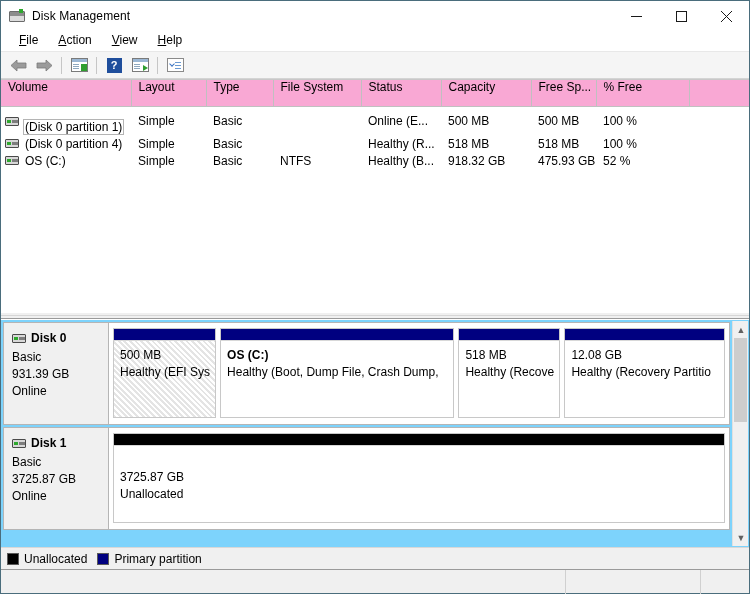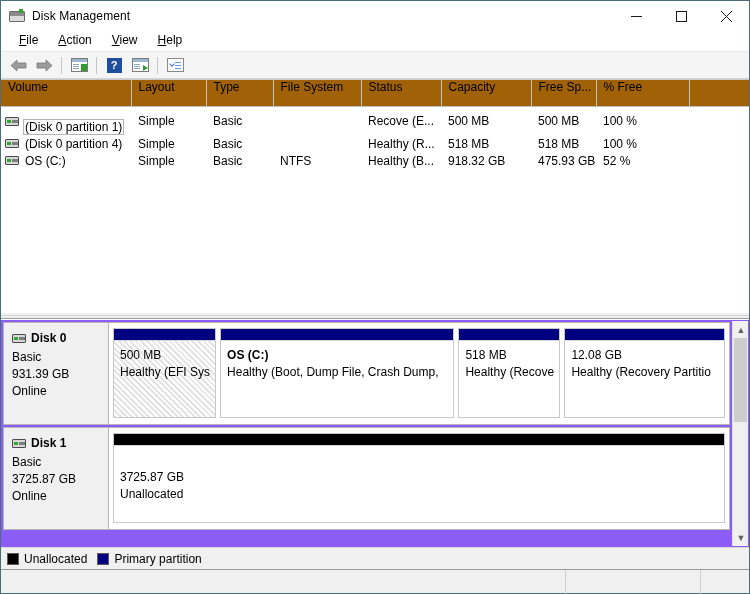--- a/index.html
+++ b/index.html
@@ -168,21 +168,21 @@
     position: relative;
   }
   table.vol {
     width: 750px;
     border-collapse: collapse;
     table-layout: fixed;
     font-size: 12px;
   }
   table.vol thead th {
     height: 20px;
-    background: #a16207;
+    background: #f9a8d4;
     border-right: 1px solid #c0c0c0;
     border-bottom: 1px solid #c0c0c0;
     font-weight: normal;
     text-align: left;
     padding: 0 0 12px 7px;
     color: #000;
     white-space: nowrap;
     overflow: hidden;
     font-size: 12px;
     margin-left: 41px;
@@ -237,21 +237,21 @@
   }
   .splitter::after {
     content: "";
     position: absolute; left: 0; right: 0; top: 2px;
     height: 1px; background: #d6d6d6;
   }
 
   
   .graphpane {
     flex: 1 1 auto;
-    background: #8b5cf6;
+    background: #7dd3fc;
     position: relative;
     overflow: hidden;
     display: flex;
     flex-direction: column;
     border-top: 1px solid #ffffff;
   }
   .graph-scrollarea {
     position: absolute;
     left: 0; top: 0; right: 17px; bottom: 22px;
     overflow: hidden;
@@ -512,21 +512,21 @@
         <tr>
           <td class="volcell">
             <div class="vol-inner">
               <span class="vol-ico"></span>
               <span class="vol-label focused">(Disk 0 partition 1)</span>
             </div>
           </td>
           <td>Simple</td>
           <td>Basic</td>
           <td></td>
-          <td>Recove (E...</td>
+          <td>Online (E...</td>
           <td>500 MB</td>
           <td>500 MB</td>
           <td>100 %</td>
           <td></td>
         </tr>
         <tr>
           <td class="volcell">
             <div class="vol-inner">
               <span class="vol-ico"></span>
               <span class="vol-label">(Disk 0 partition 4)</span>

